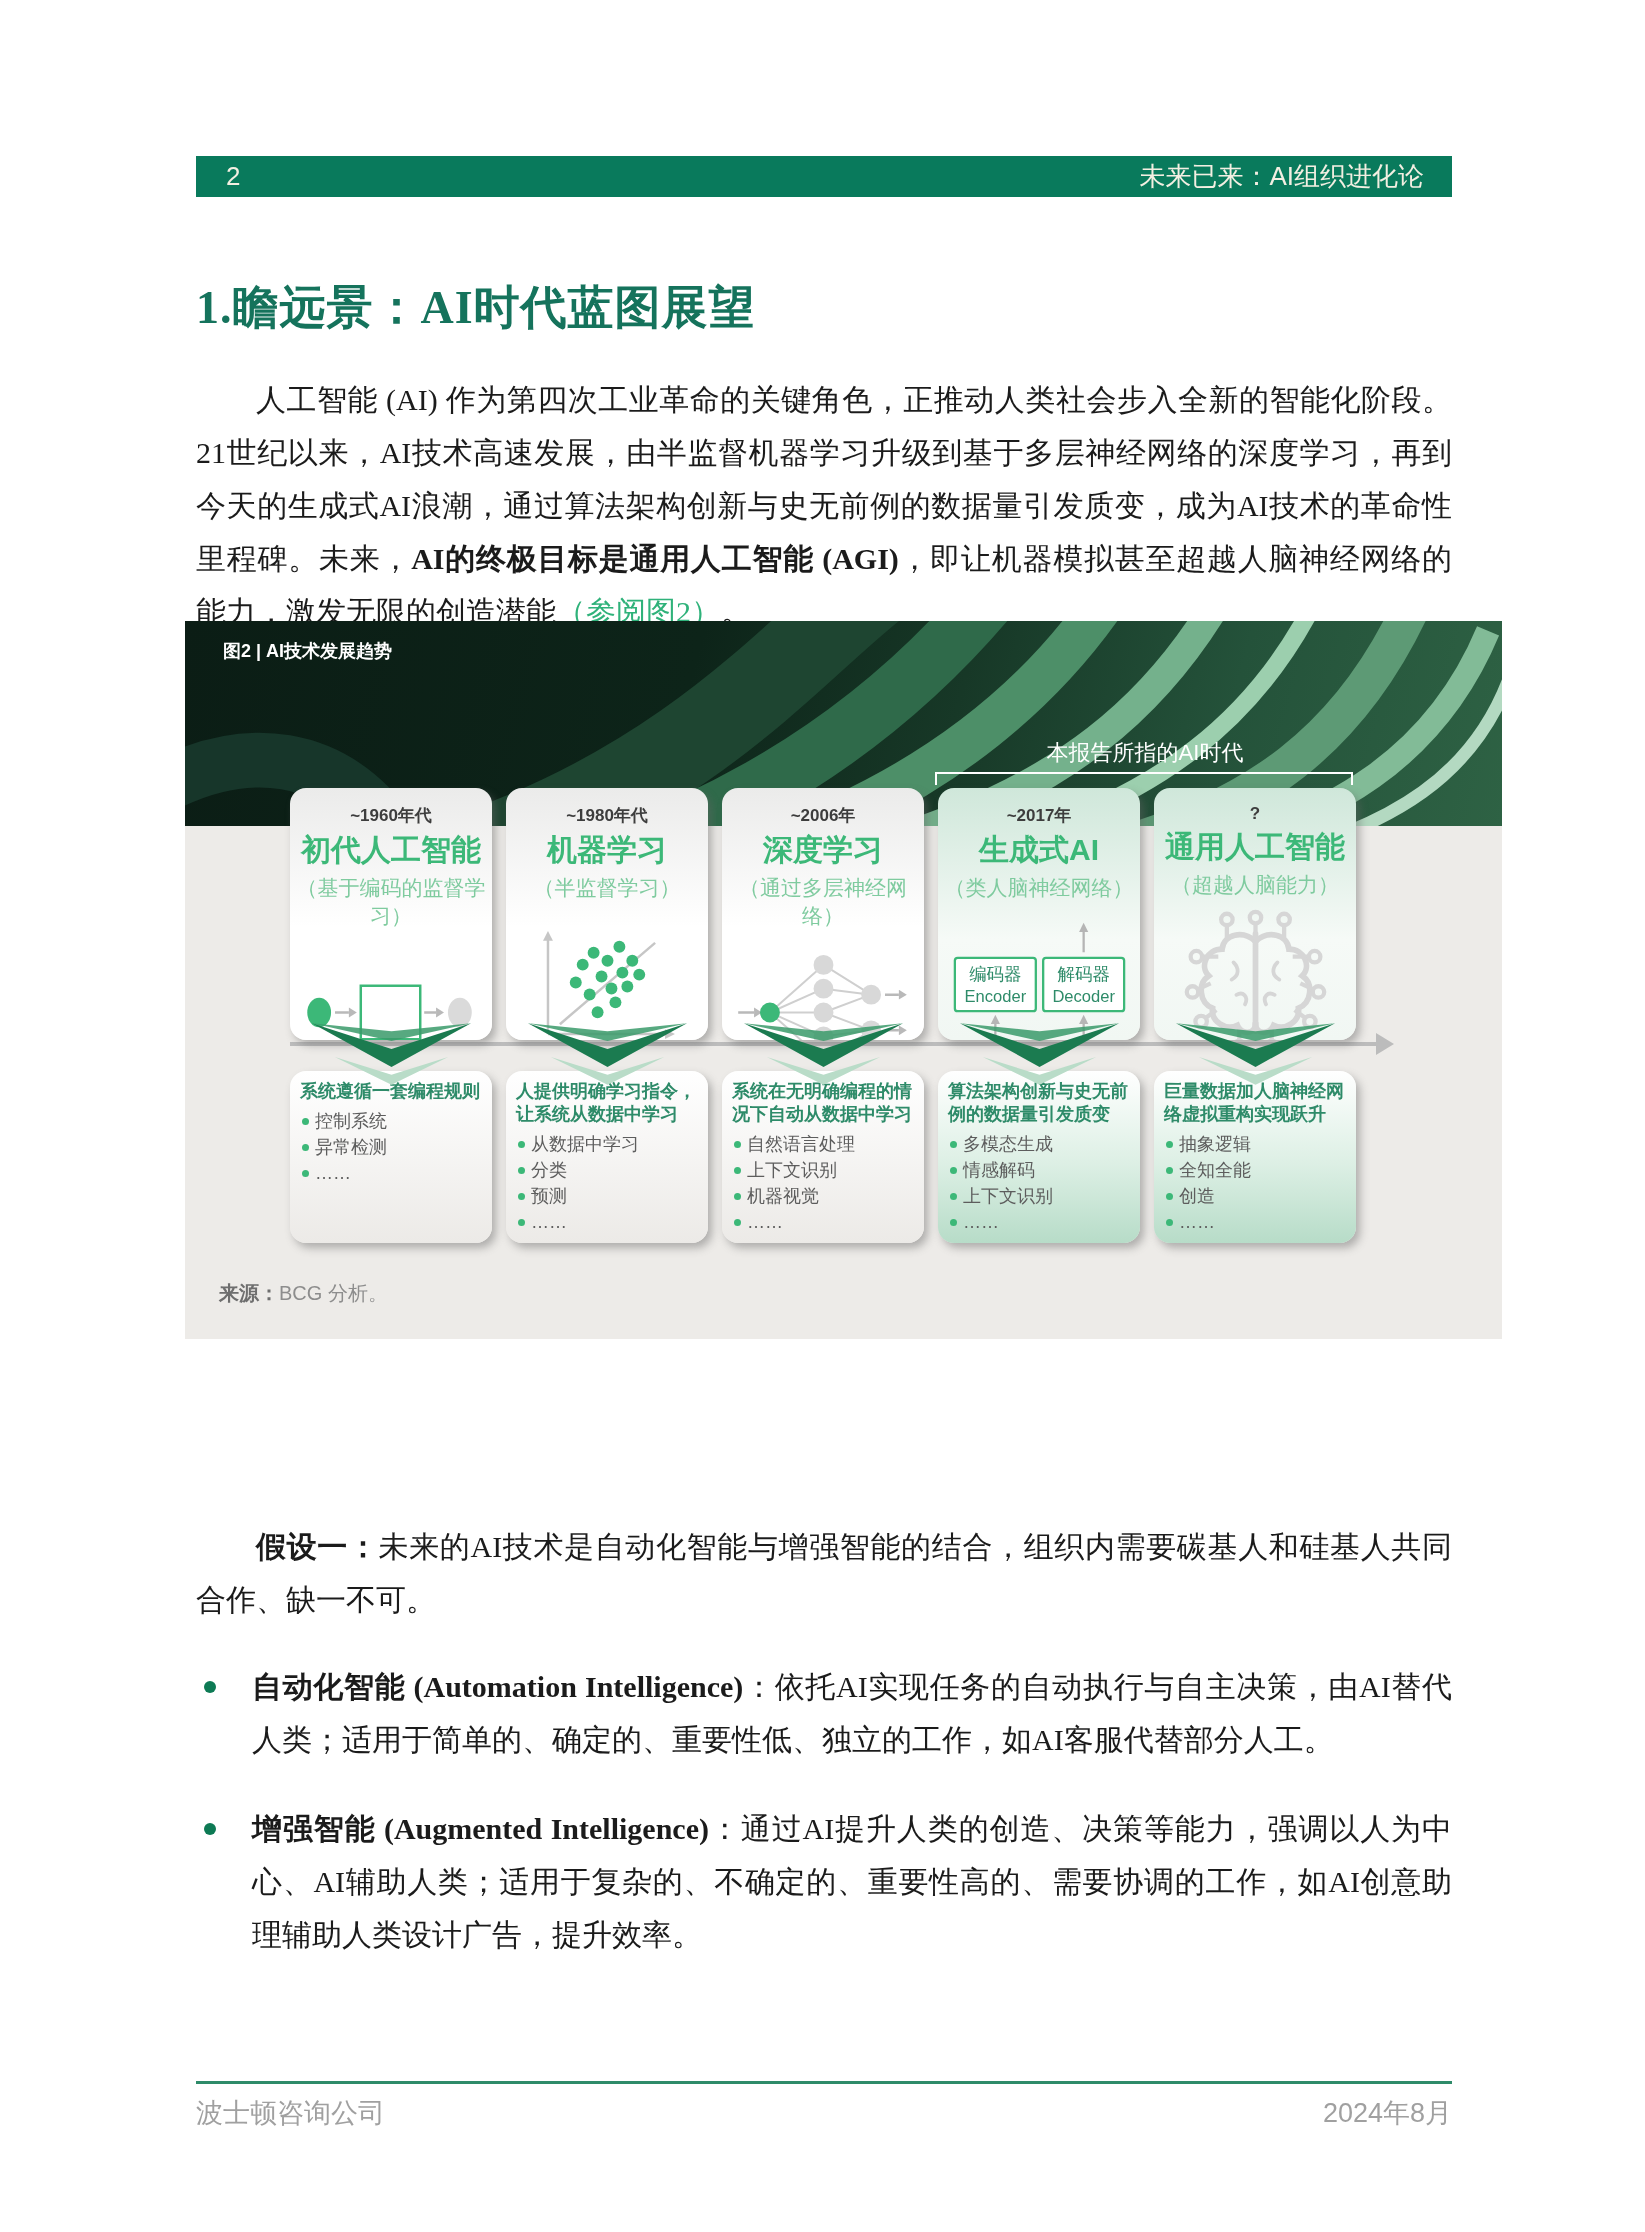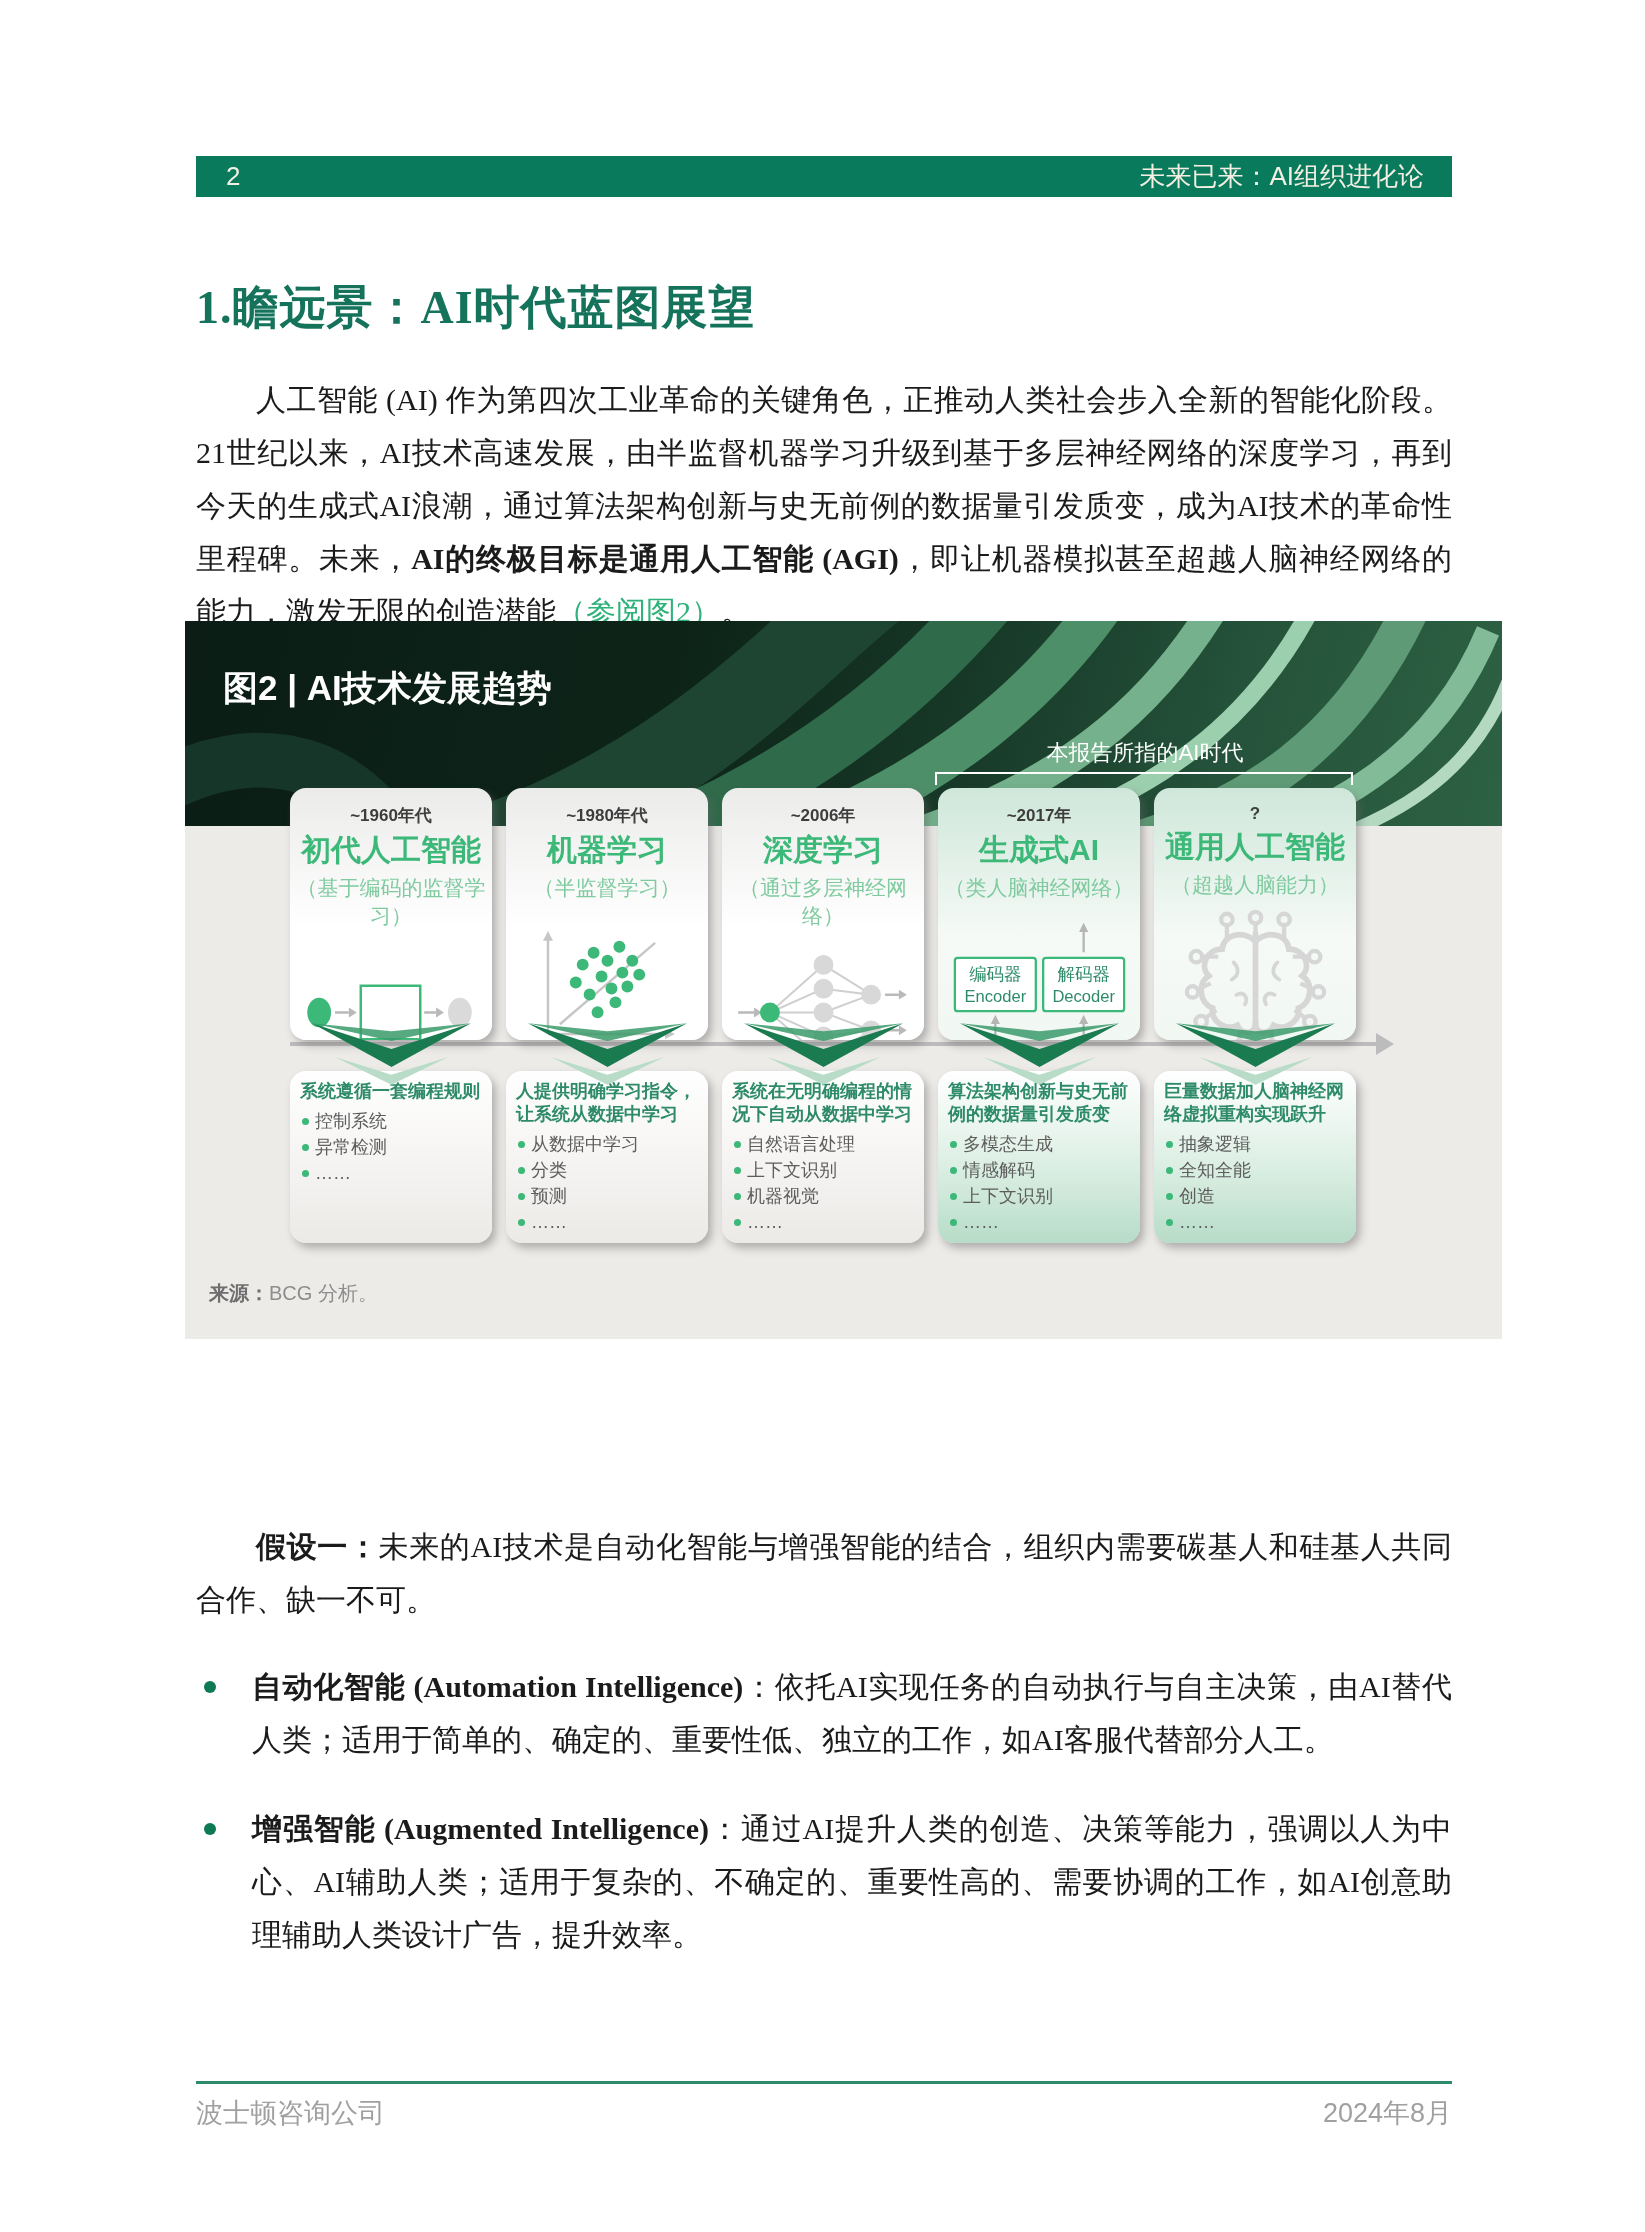--- a/index.html
+++ b/index.html
@@ -24,21 +24,21 @@
   .p2{top:1401px;}
   .p3{top:1520px;}
   .figref{color:#2fb27a;text-decoration:none;cursor:pointer;}
 
   
   .figure{position:absolute;left:185px;top:621px;width:1317px;height:718px;background:#edebe8;
     font-family:"Liberation Sans","DejaVu Sans",sans-serif;}
   .hero{position:absolute;left:0;top:0;width:1317px;height:205px;overflow:hidden;
     background:linear-gradient(105deg,#0b1d15 0%,#0d2419 38%,#173827 58%,#24523a 78%,#2e6244 100%);}
   .hero svg{position:absolute;left:0;top:0;}
-  .fig-title{position:absolute;left:38px;top:44px;color:#ffffff;font-size:35px;font-weight:bold;z-index:3;}
+  .fig-title{position:absolute;left:38px;top:18px;color:#ffffff;font-size:18px;font-weight:bold;z-index:3;}
   .era-label{position:absolute;left:753px;top:117px;width:414px;text-align:center;color:#ffffff;
     font-size:22px;z-index:3;}
   .era-bracket{position:absolute;left:750px;top:151px;width:414px;height:11px;z-index:3;
     border-top:2px solid #ffffff;border-left:2px solid #ffffff;border-right:2px solid #ffffff;}
 
   .timeline-arrow{position:absolute;left:105px;top:421px;width:1087px;height:4px;background:#bcbcbc;z-index:1;}
   .timeline-arrow:after{content:"";position:absolute;right:-17px;top:-9px;width:0;height:0;
     border-left:18px solid #bcbcbc;border-top:11px solid transparent;border-bottom:11px solid transparent;}
 
   .cards-row,.chevrons-row,.descs-row{position:absolute;left:105px;display:grid;
@@ -59,21 +59,21 @@
 
   .desc{min-height:145px;border-radius:16px;background:linear-gradient(180deg,#ffffff 0%,#eceae7 100%);
     box-shadow:4px 5px 9px rgba(100,100,100,.45);padding:9px 6px 8px 10px;box-sizing:border-box;text-align:left;}
   .desc.highlight{background:linear-gradient(180deg,#ffffff 0%,#dcefe4 55%,#b7dcc8 100%);}
   .desc-title{font-size:18px;font-weight:bold;color:#2e8b69;line-height:1.28;}
   .desc ul{margin:5px 0 0 0;padding:0;list-style:none;}
   .desc li{position:relative;padding-left:15px;font-size:18px;color:#5d5d5d;line-height:26px;}
   .desc li:before{content:"";position:absolute;left:2px;top:10px;width:7px;height:7px;border-radius:50%;
     background:#3cb878;}
 
-  .fig-source{position:absolute;left:24px;top:659px;font-size:20px;color:#8d8d8d;}
+  .fig-source{position:absolute;left:34px;top:659px;font-size:20px;color:#8d8d8d;}
   .fig-source b{color:#6e6e6e;}
 
   
   .bullets{position:absolute;left:196px;top:1660px;width:1256px;margin:0;padding:0;list-style:none;}
   .bullets li{position:relative;padding-left:56px;margin-bottom:36px;font-size:30px;line-height:53px;
     text-align:justify;}
   .bullets li:before{content:"";position:absolute;left:8px;top:21px;width:12px;height:12px;border-radius:50%;
     background:#0d7a54;}
 
   

